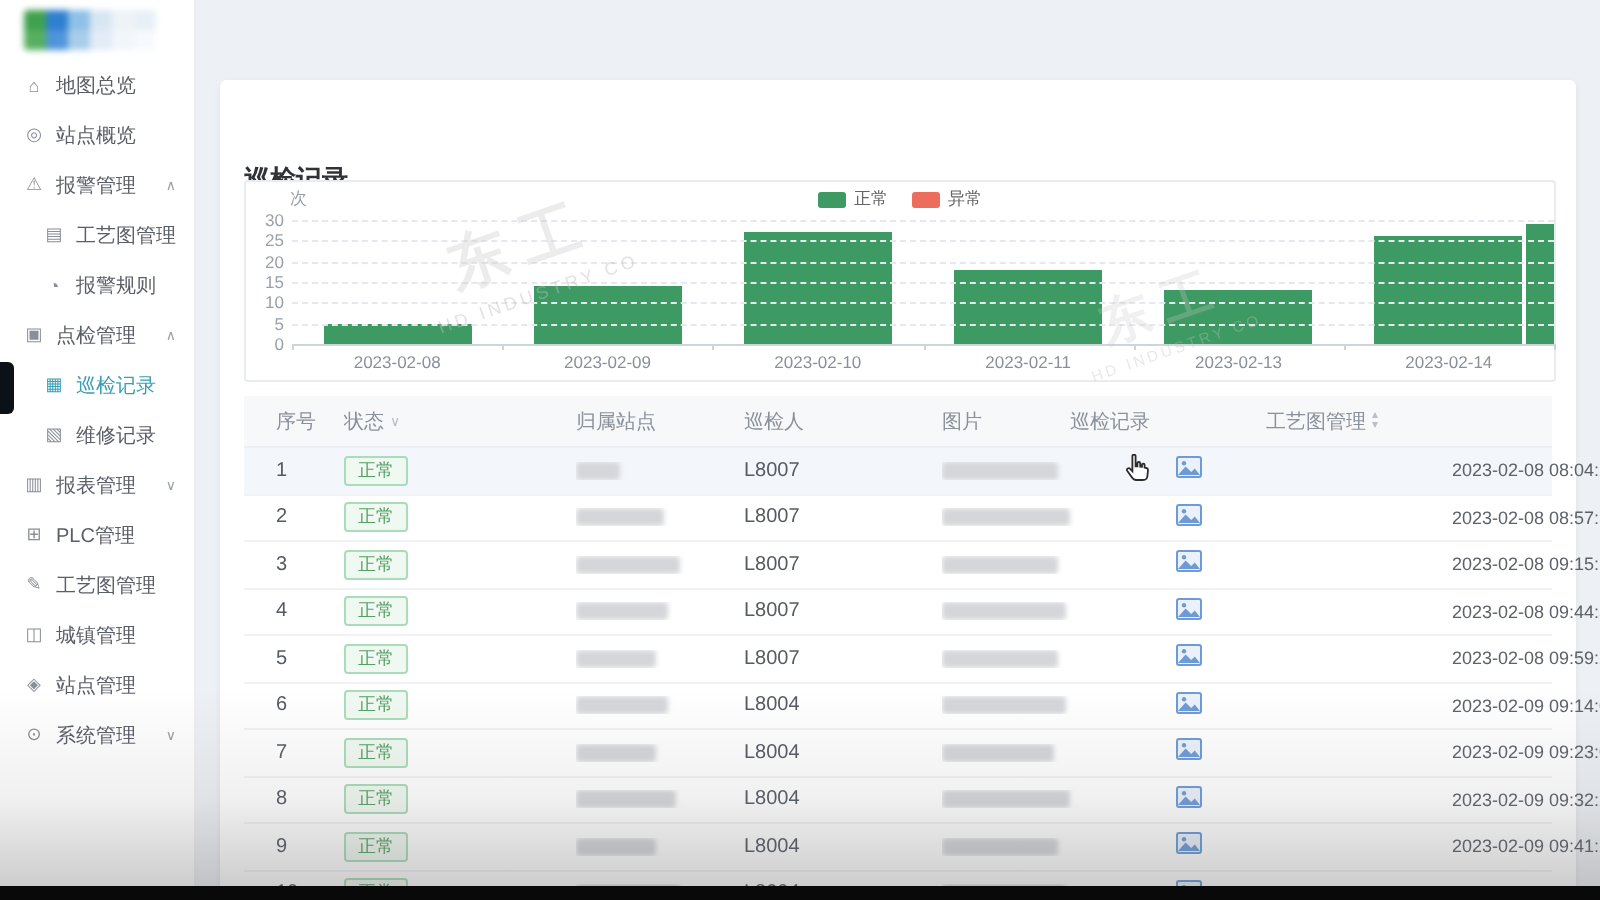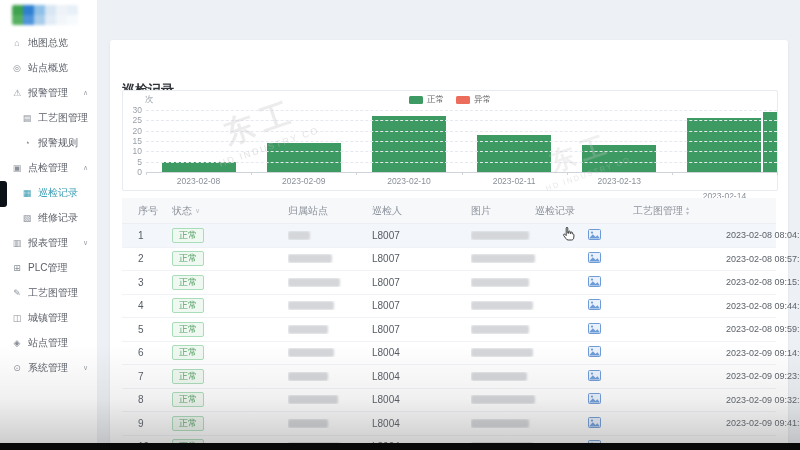--- a/index.html
+++ b/index.html
@@ -219,21 +219,21 @@
         <div class="ylab" style="top: 34.6667px;">20</div>
         <div class="gline" style="top: 29.3333px;"></div>
         <div class="ylab" style="top: 24.3333px;">25</div>
         <div class="gline" style="top: 19px;"></div>
         <div class="ylab" style="top: 14px;">30</div>
         <div class="xlab" style="left: 75.5833px; top: 85px;">2023-02-08</div>
         <div class="xlab" style="left: 180.75px; top: 85px;">2023-02-09</div>
         <div class="xlab" style="left: 285.917px; top: 85px;">2023-02-10</div>
         <div class="xlab" style="left: 391.083px; top: 85px;">2023-02-11</div>
         <div class="xlab" style="left: 496.25px; top: 85px;">2023-02-13</div>
-        <div class="xlab" style="left: 601.417px; top: 100px;">2023-02-14</div>
+        <div class="xlab" style="left: 601.417px; top: 85px;">2023-02-14</div>
         <div class="tick" style="left: 23px; top: 81px;"></div>
         <div class="tick" style="left: 128.167px; top: 81px;"></div>
         <div class="tick" style="left: 233.333px; top: 81px;"></div>
         <div class="tick" style="left: 338.5px; top: 81px;"></div>
         <div class="tick" style="left: 443.667px; top: 81px;"></div>
         <div class="tick" style="left: 548.833px; top: 81px;"></div>
         <div class="tick" style="left: 654px; top: 81px;"></div>
       </div>
 
     <div class="tbl">

